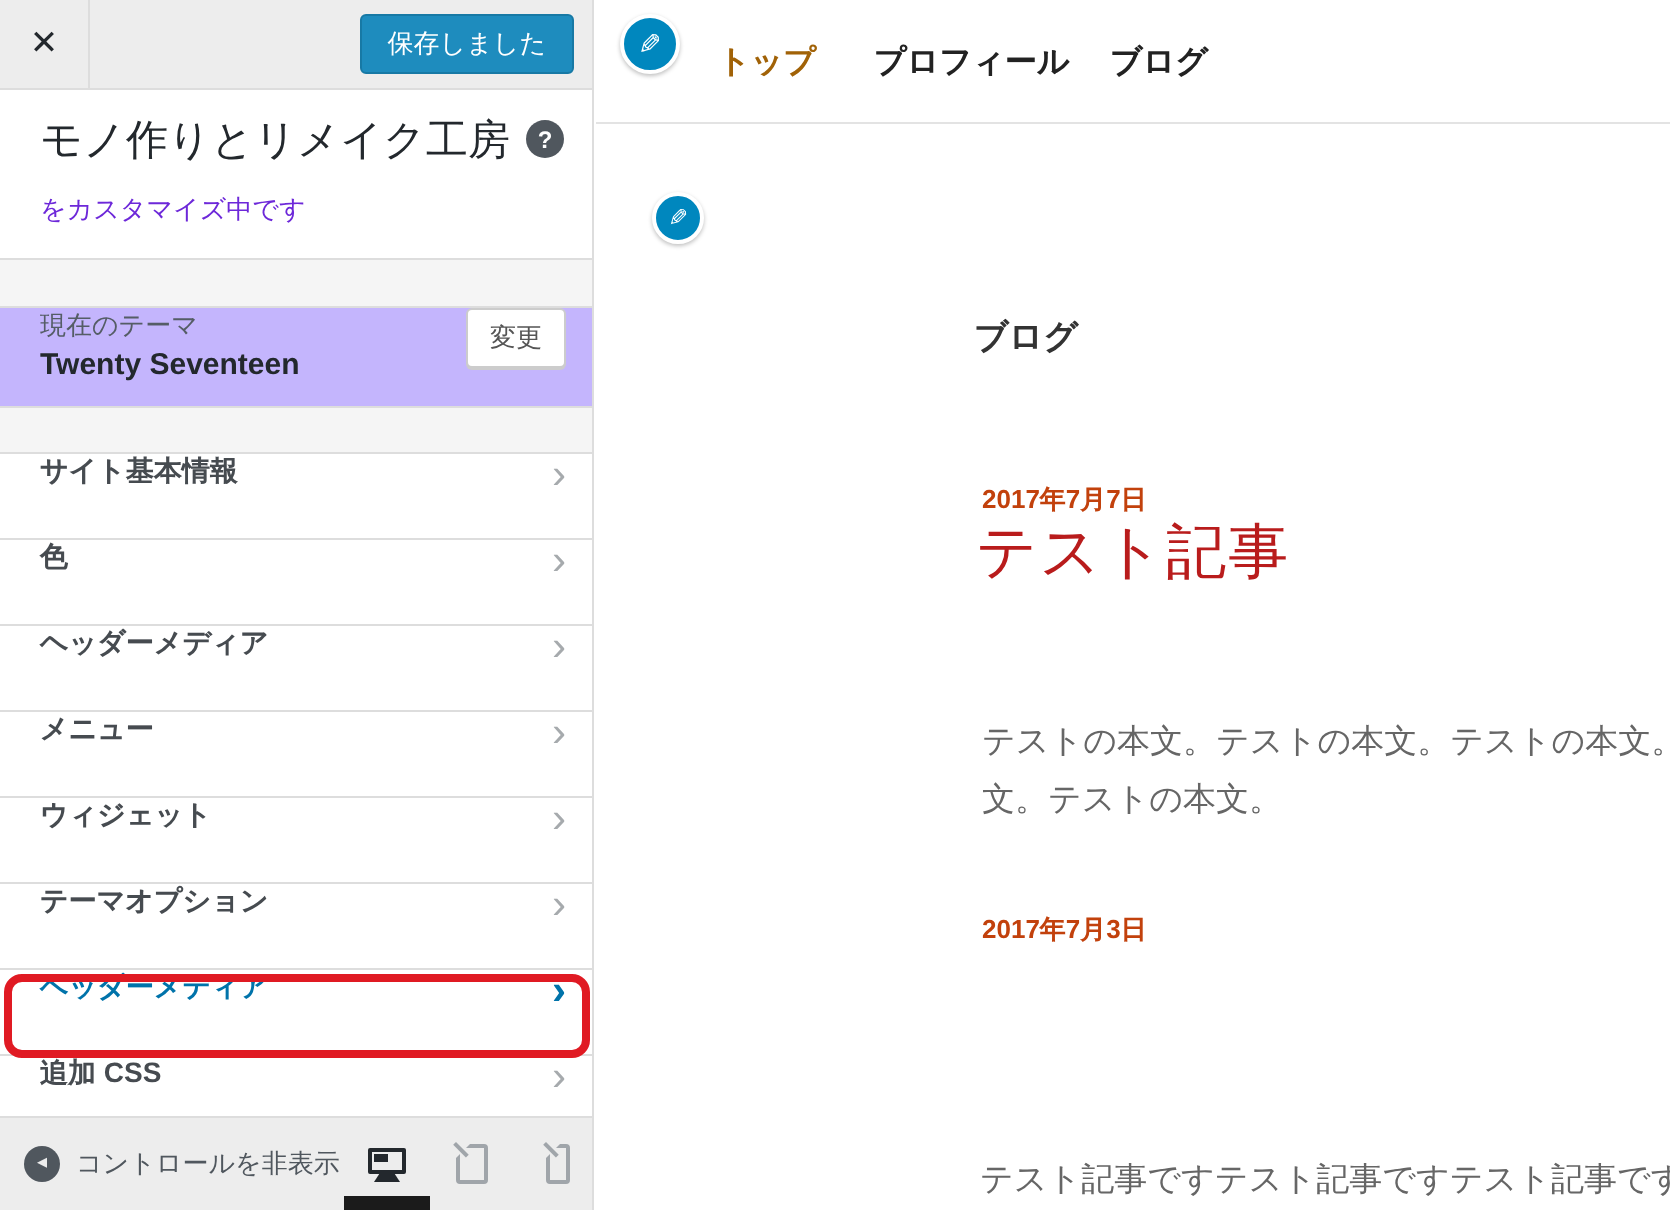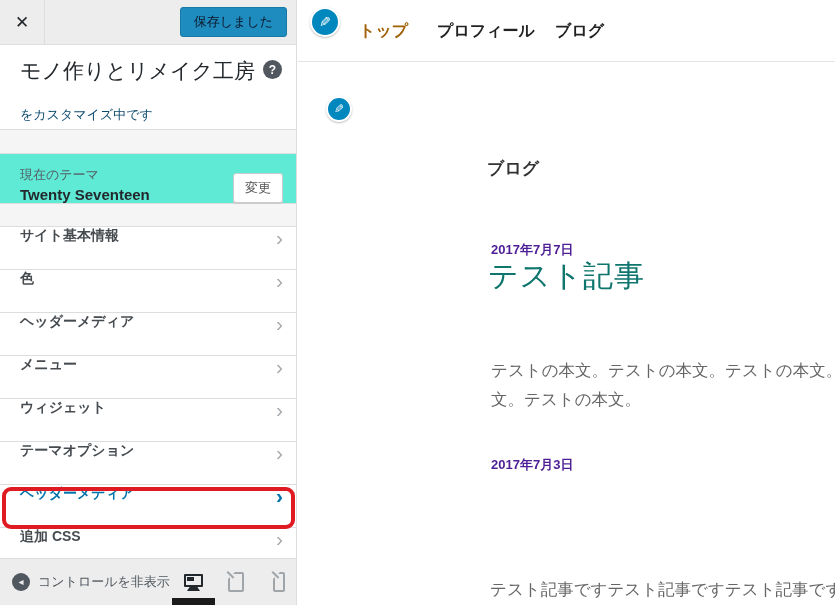--- a/index.html
+++ b/index.html
@@ -20,36 +20,36 @@
     display:flex; align-items:stretch;
   }
   .close-btn {
     width:45px; border-right:1px solid #ddd; display:flex;
     align-items:center; justify-content:center;
     font-size:17px; font-weight:bold; color:#23282d; cursor:pointer;
   }
   .save-btn {
     margin:7px 9px 7px auto; height:30px; padding:0 13px;
     background:#1e8cbe; border:1px solid #1779a5; border-radius:3px;
-    color:#0f172a; font-size:13px; line-height:28px;
+    color:#ffffff; font-size:13px; line-height:28px;
     font-family:inherit;
   }
   .title-section { position:relative; height:85px; padding:14px 44px 0 20px; border-bottom:1px solid #ddd; background:#fff; }
   .site-title { font-size:21px; font-weight:400; color:#23282d; line-height:1.15; white-space:nowrap; }
   .help-icon {
     position:absolute; right:14px; top:15px; width:19px; height:19px;
     border-radius:50%; background:#50575e; color:#fff;
     font-size:12px; font-weight:bold; display:flex; align-items:center; justify-content:center;
   }
-  .subtitle { font-size:13px; color:#0c4a6e; margin-top:23px; }
+  .subtitle { font-size:13px; color:#6d28d9; margin-top:13px; }
   .gap1 { height:24px; background:#f5f5f5; border-bottom:1px solid #ddd; }
   .gap2 { height:23px; background:#f5f5f5; border-bottom:1px solid #ddd; }
   .theme-section {
-    height:50px; background:#5eead4; border-bottom:1px solid #ddd;
-    display:flex; align-items:flex-end; justify-content:space-between;
+    height:50px; background:#c4b5fd; border-bottom:1px solid #ddd;
+    display:flex; align-items:flex-start; justify-content:space-between;
     padding:0 13px 0 20px;
   }
   .theme-label { font-size:13px; color:#555d66; }
   .theme-name { font-size:15px; font-weight:600; color:#23282d; margin-top:2px; }
   .change-btn {
     background:#fff; border:1px solid #ccc; border-radius:3px;
     box-shadow:0 1px 0 #ccc; color:#555; font-size:13px;
     padding:5px 11px; font-family:inherit;
   }
   .menu { list-style:none; }
@@ -107,23 +107,23 @@
   }
   .edit-btn .glyph { transform:scaleX(-1); font-size:14px; line-height:1; }
   .edit-1 { left:12px; top:7px; }
   .edit-2 { left:28px; top:96px; width:26px; height:26px; }
   .edit-2 .glyph { font-size:12px; }
   .nav-link { position:absolute; top:21px; font-size:16px; font-weight:bold; color:#222; cursor:pointer; white-space:nowrap; }
   .nav-top { left:61px; color:#a16207; }
   .nav-profile { left:139px; }
   .nav-blog { left:257px; }
   .page-title { position:absolute; left:189px; top:157px; font-size:17px; font-weight:bold; color:#333; }
-  .post-date { position:absolute; left:193px; font-size:13px; font-weight:bold; color:#4c1d95; white-space:nowrap; }
+  .post-date { position:absolute; left:193px; font-size:13px; font-weight:bold; color:#c2410c; white-space:nowrap; }
   .date-1 { top:241px; } .date-2 { top:456px; }
-  .post-title { position:absolute; left:190px; font-size:30px; font-weight:300; color:#0f766e; letter-spacing:1px; white-space:nowrap; cursor:pointer; }
+  .post-title { position:absolute; left:190px; font-size:30px; font-weight:300; color:#b91c1c; letter-spacing:1px; white-space:nowrap; cursor:pointer; }
   .title-1 { top:256px; } .title-2 { top:471px; }
   .excerpt-line { position:absolute; left:193px; font-size:16.5px; color:#666; white-space:nowrap; }
   .exc-1a { top:360px; } .exc-1b { top:389px; } .exc-2a { top:579px; left:192px; }
 </style>
 </head>
 <body>
 
 <div class="sidebar">
 
   <div class="topbar">

